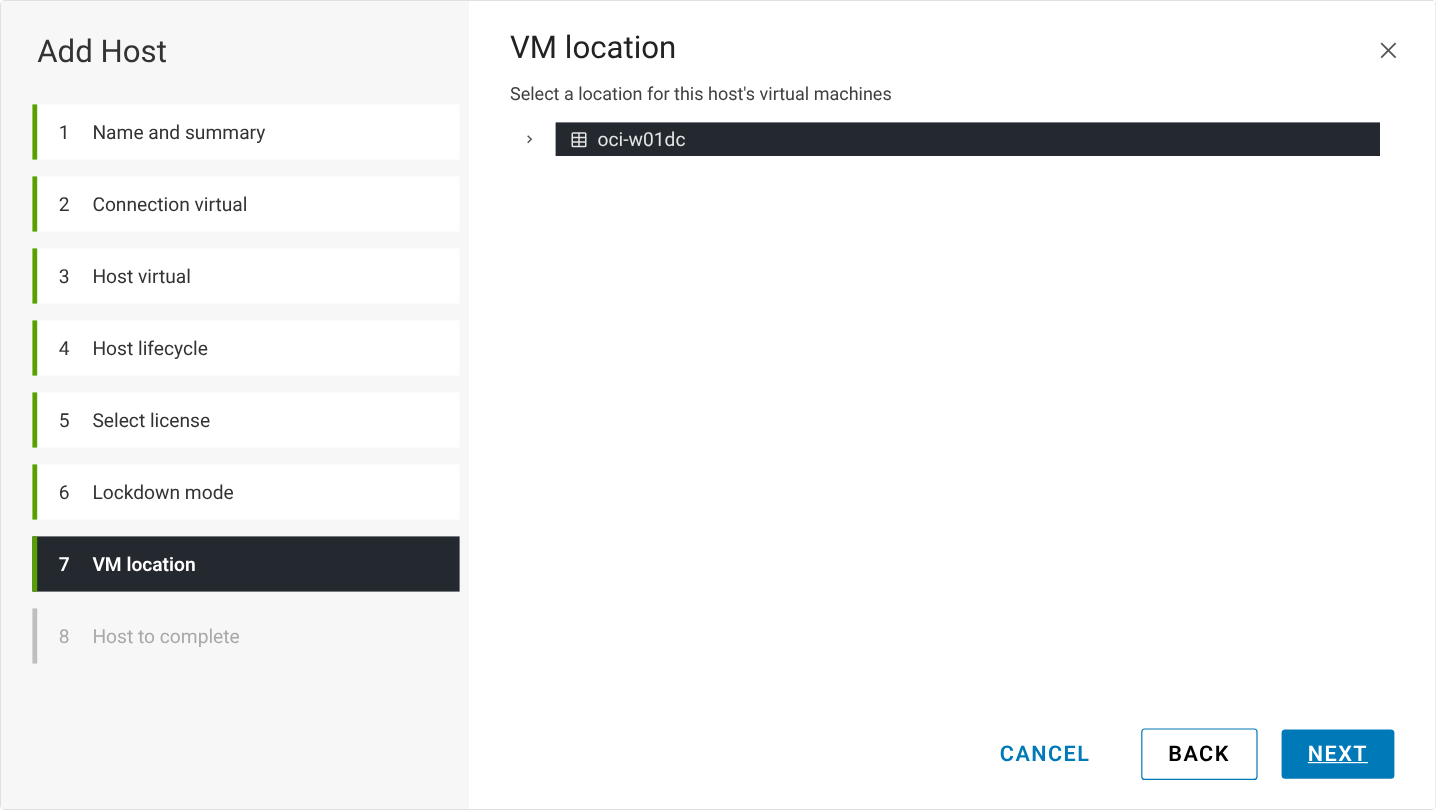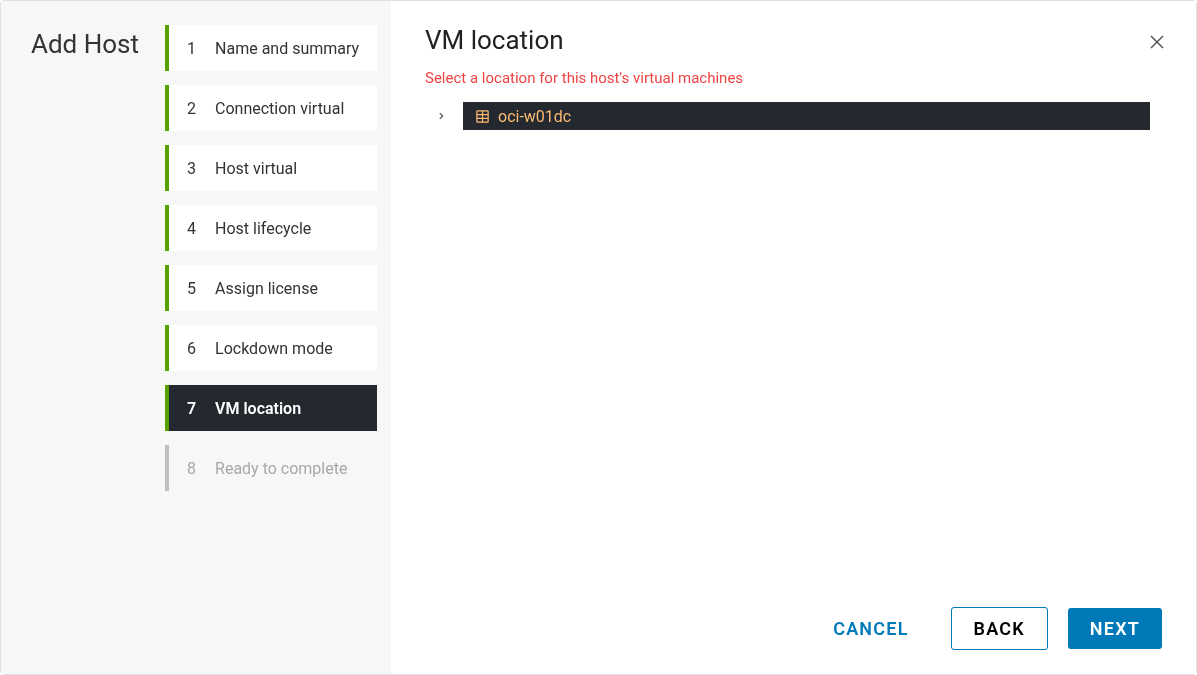--- a/index.html
+++ b/index.html
@@ -23,21 +23,21 @@
       height: 100%;
       border: 1px solid #e0e0e0;
       border-radius: 4px;
     }
     
     .sidebar {
       width: 390px;
       background: #f7f7f7;
       padding: 24px 8px 24px 0;
       display: flex;
-      flex-direction: row;
+      flex-direction: column;
       gap: 0;
     }
     .sidebar-title {
       font-size: 26px;
       font-weight: 400;
       color: #333;
       padding: 4px 0 28px 30px;
     }
     .steps {
       display: flex;
@@ -93,37 +93,37 @@
     }
     .close-btn svg { width: 18px; height: 18px; }
     .content-title {
       font-size: 26px;
       font-weight: 400;
       color: #222;
       margin-bottom: 14px;
     }
     .content-subtitle {
       font-size: 15px;
-      color: #ef4444;
+      color: #404040;
       margin-bottom: 10px;
     }
     .tree {
       margin-top: 4px;
     }
     .tree-row {
       display: flex;
       align-items: center;
       gap: 10px;
       height: 30px;
       padding: 0 12px;
       cursor: pointer;
     }
     .tree-row.selected {
       background: #24292f;
-      color: #fdba74;
+      color: #e5e5e5;
     }
     .tree-caret {
       color: #555;
       display: flex;
       align-items: center;
       width: 24px;
       justify-content: center;
     }
     .tree-icon svg { width: 15px; height: 15px; display:block; }
     .tree-node {
@@ -156,20 +156,21 @@
       color: #0079b8;
     }
     .btn-back {
       color: #000000;
       border: 1px solid #0079b8;
       background: #fff;
     }
     .btn-next {
       color: #fff;
       background: #0079b8;
+      text-decoration: underline;
     }
   </style>
 </head>
 <body>
 
 <div class="dialog">
 
   <aside class="sidebar">
     <h1 class="sidebar-title">Add Host</h1>
 
@@ -190,36 +191,36 @@
         <span>Host virtual</span>
       </div>
 
       <div class="step">
         <span class="num">4</span>
         <span>Host lifecycle</span>
       </div>
 
       <div class="step">
         <span class="num">5</span>
-        <span>Assign license</span>
+        <span>Select license</span>
       </div>
 
       <div class="step">
         <span class="num">6</span>
         <span>Lockdown mode</span>
       </div>
 
       <div class="step active">
         <span class="num">7</span>
         <span>VM location</span>
       </div>
 
       <div class="step upcoming">
         <span class="num">8</span>
-        <span>Ready to complete</span>
+        <span>Host to complete</span>
       </div>
 
     </div>
   </aside>
 
   <section class="main">
 
     <div class="close-btn">
       <span>
         <svg viewBox="0 0 24 24" fill="none" stroke="currentColor" stroke-width="2">

